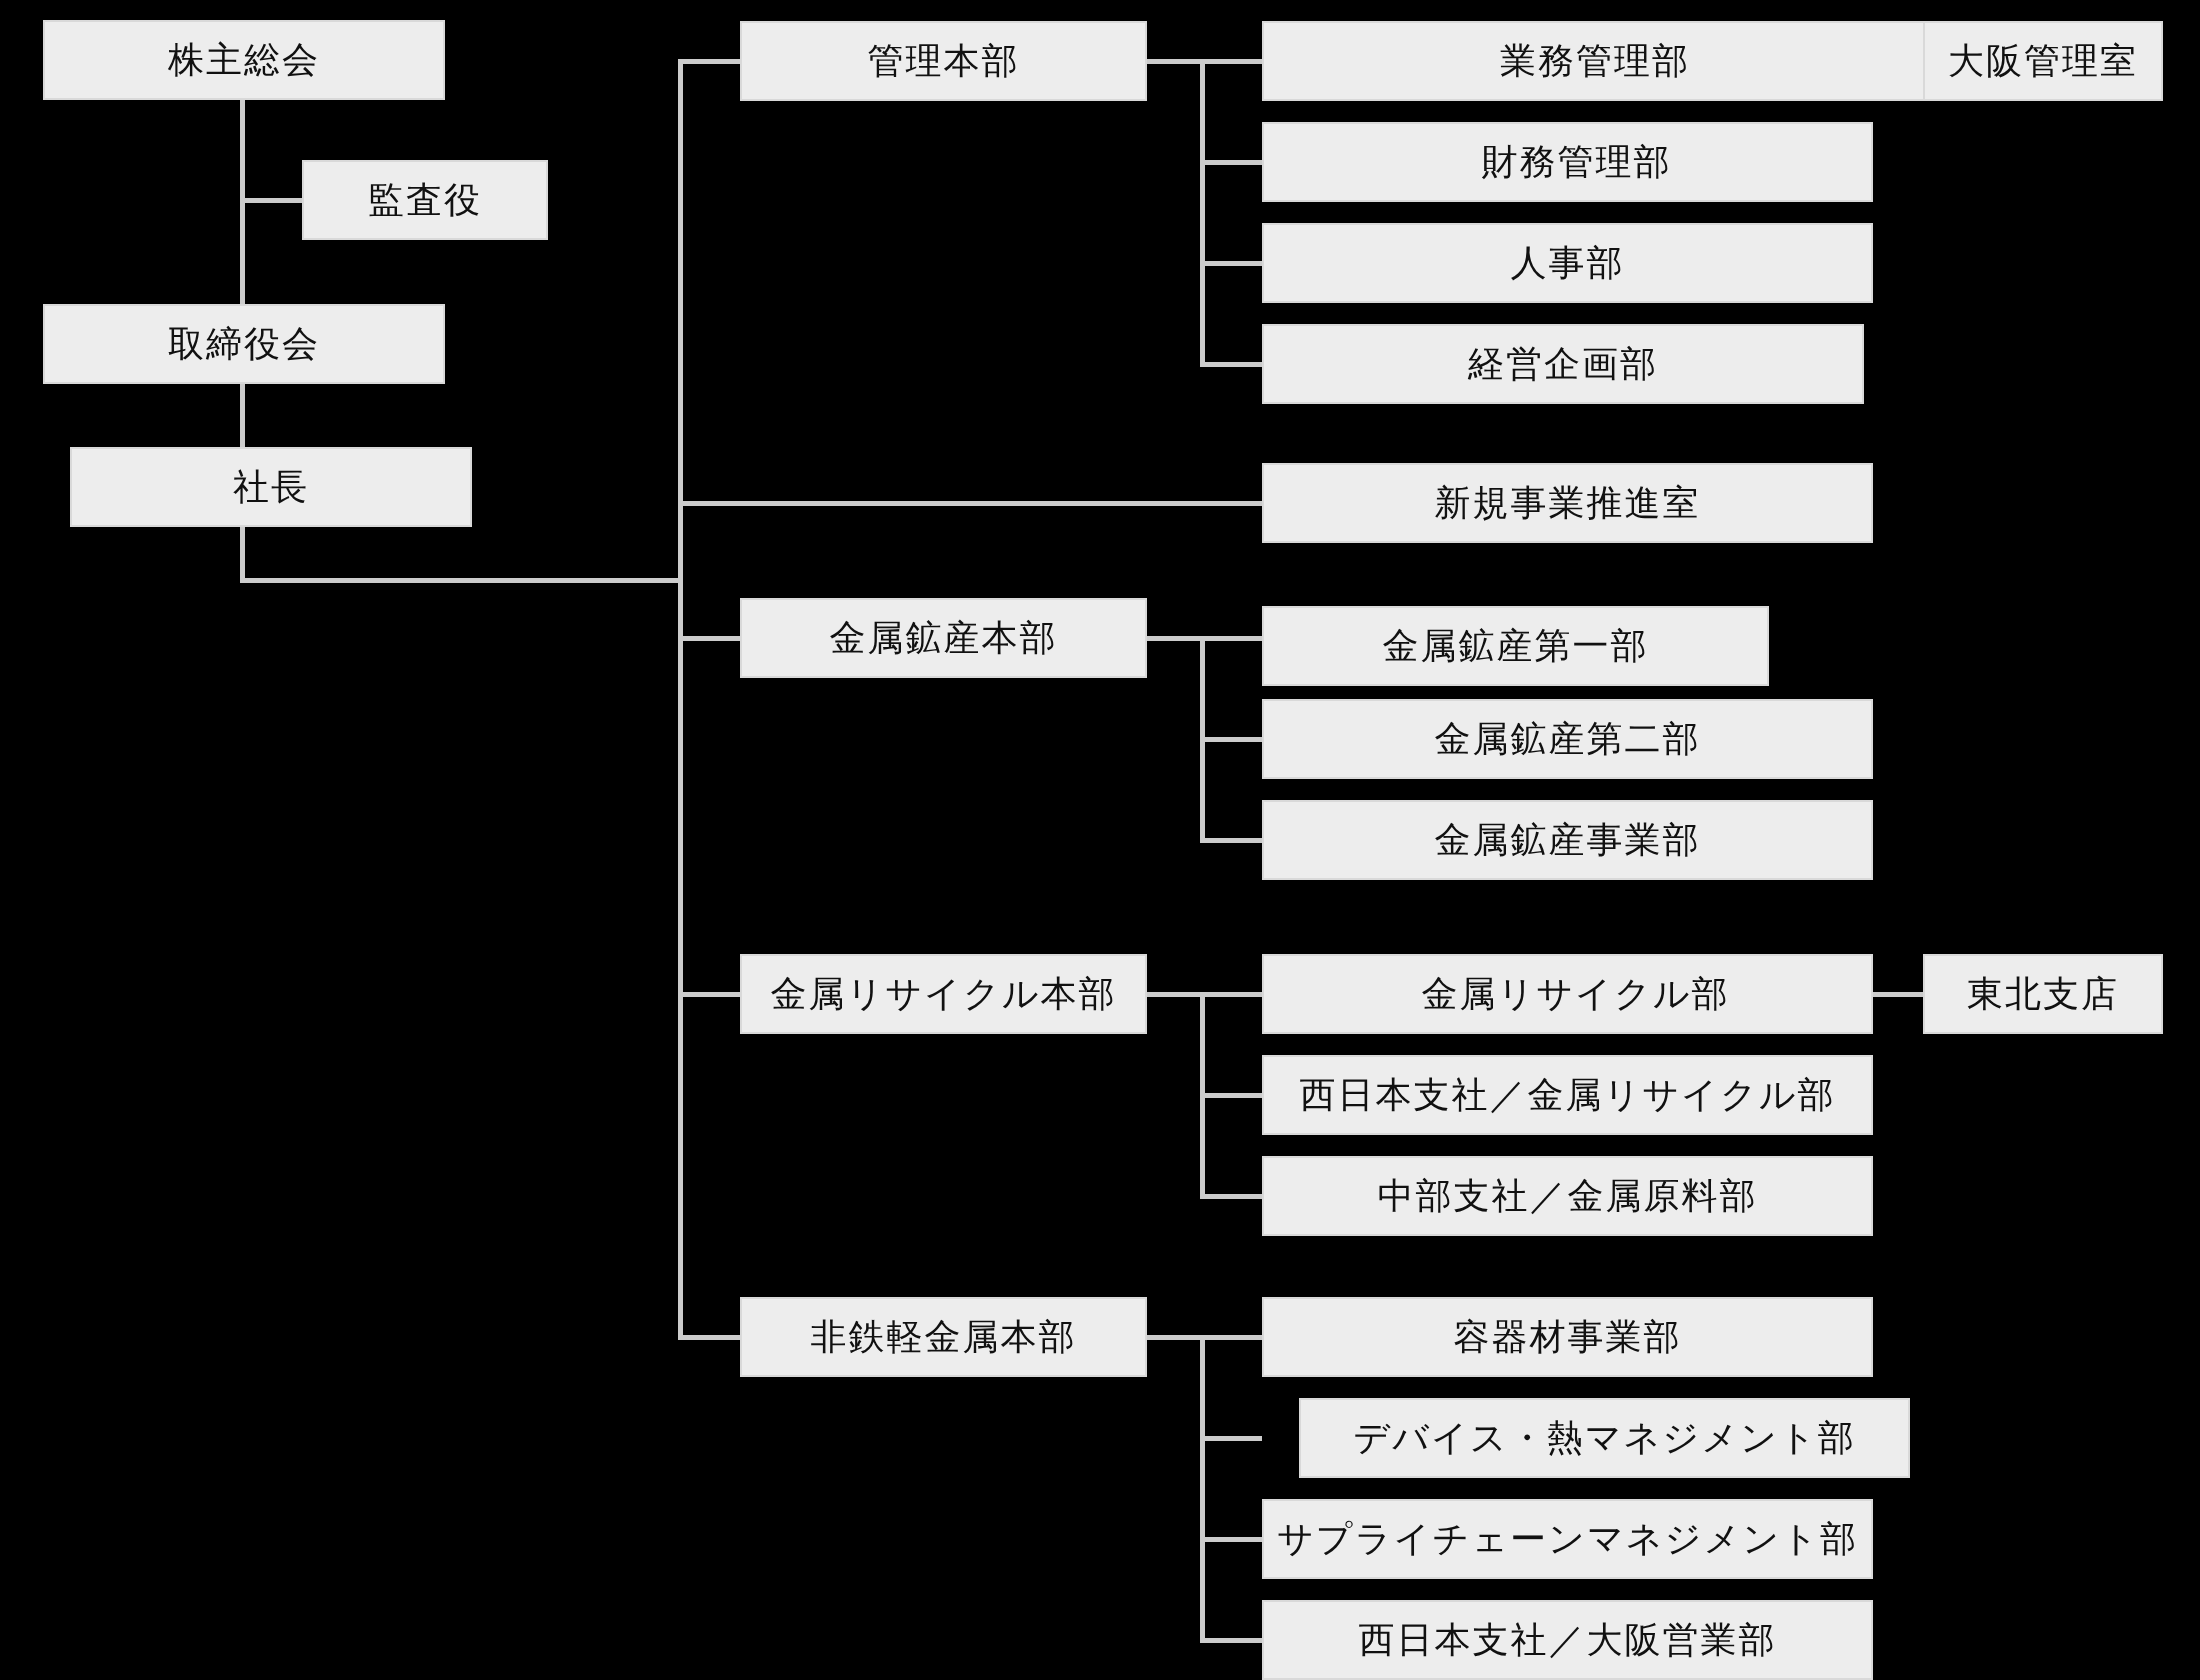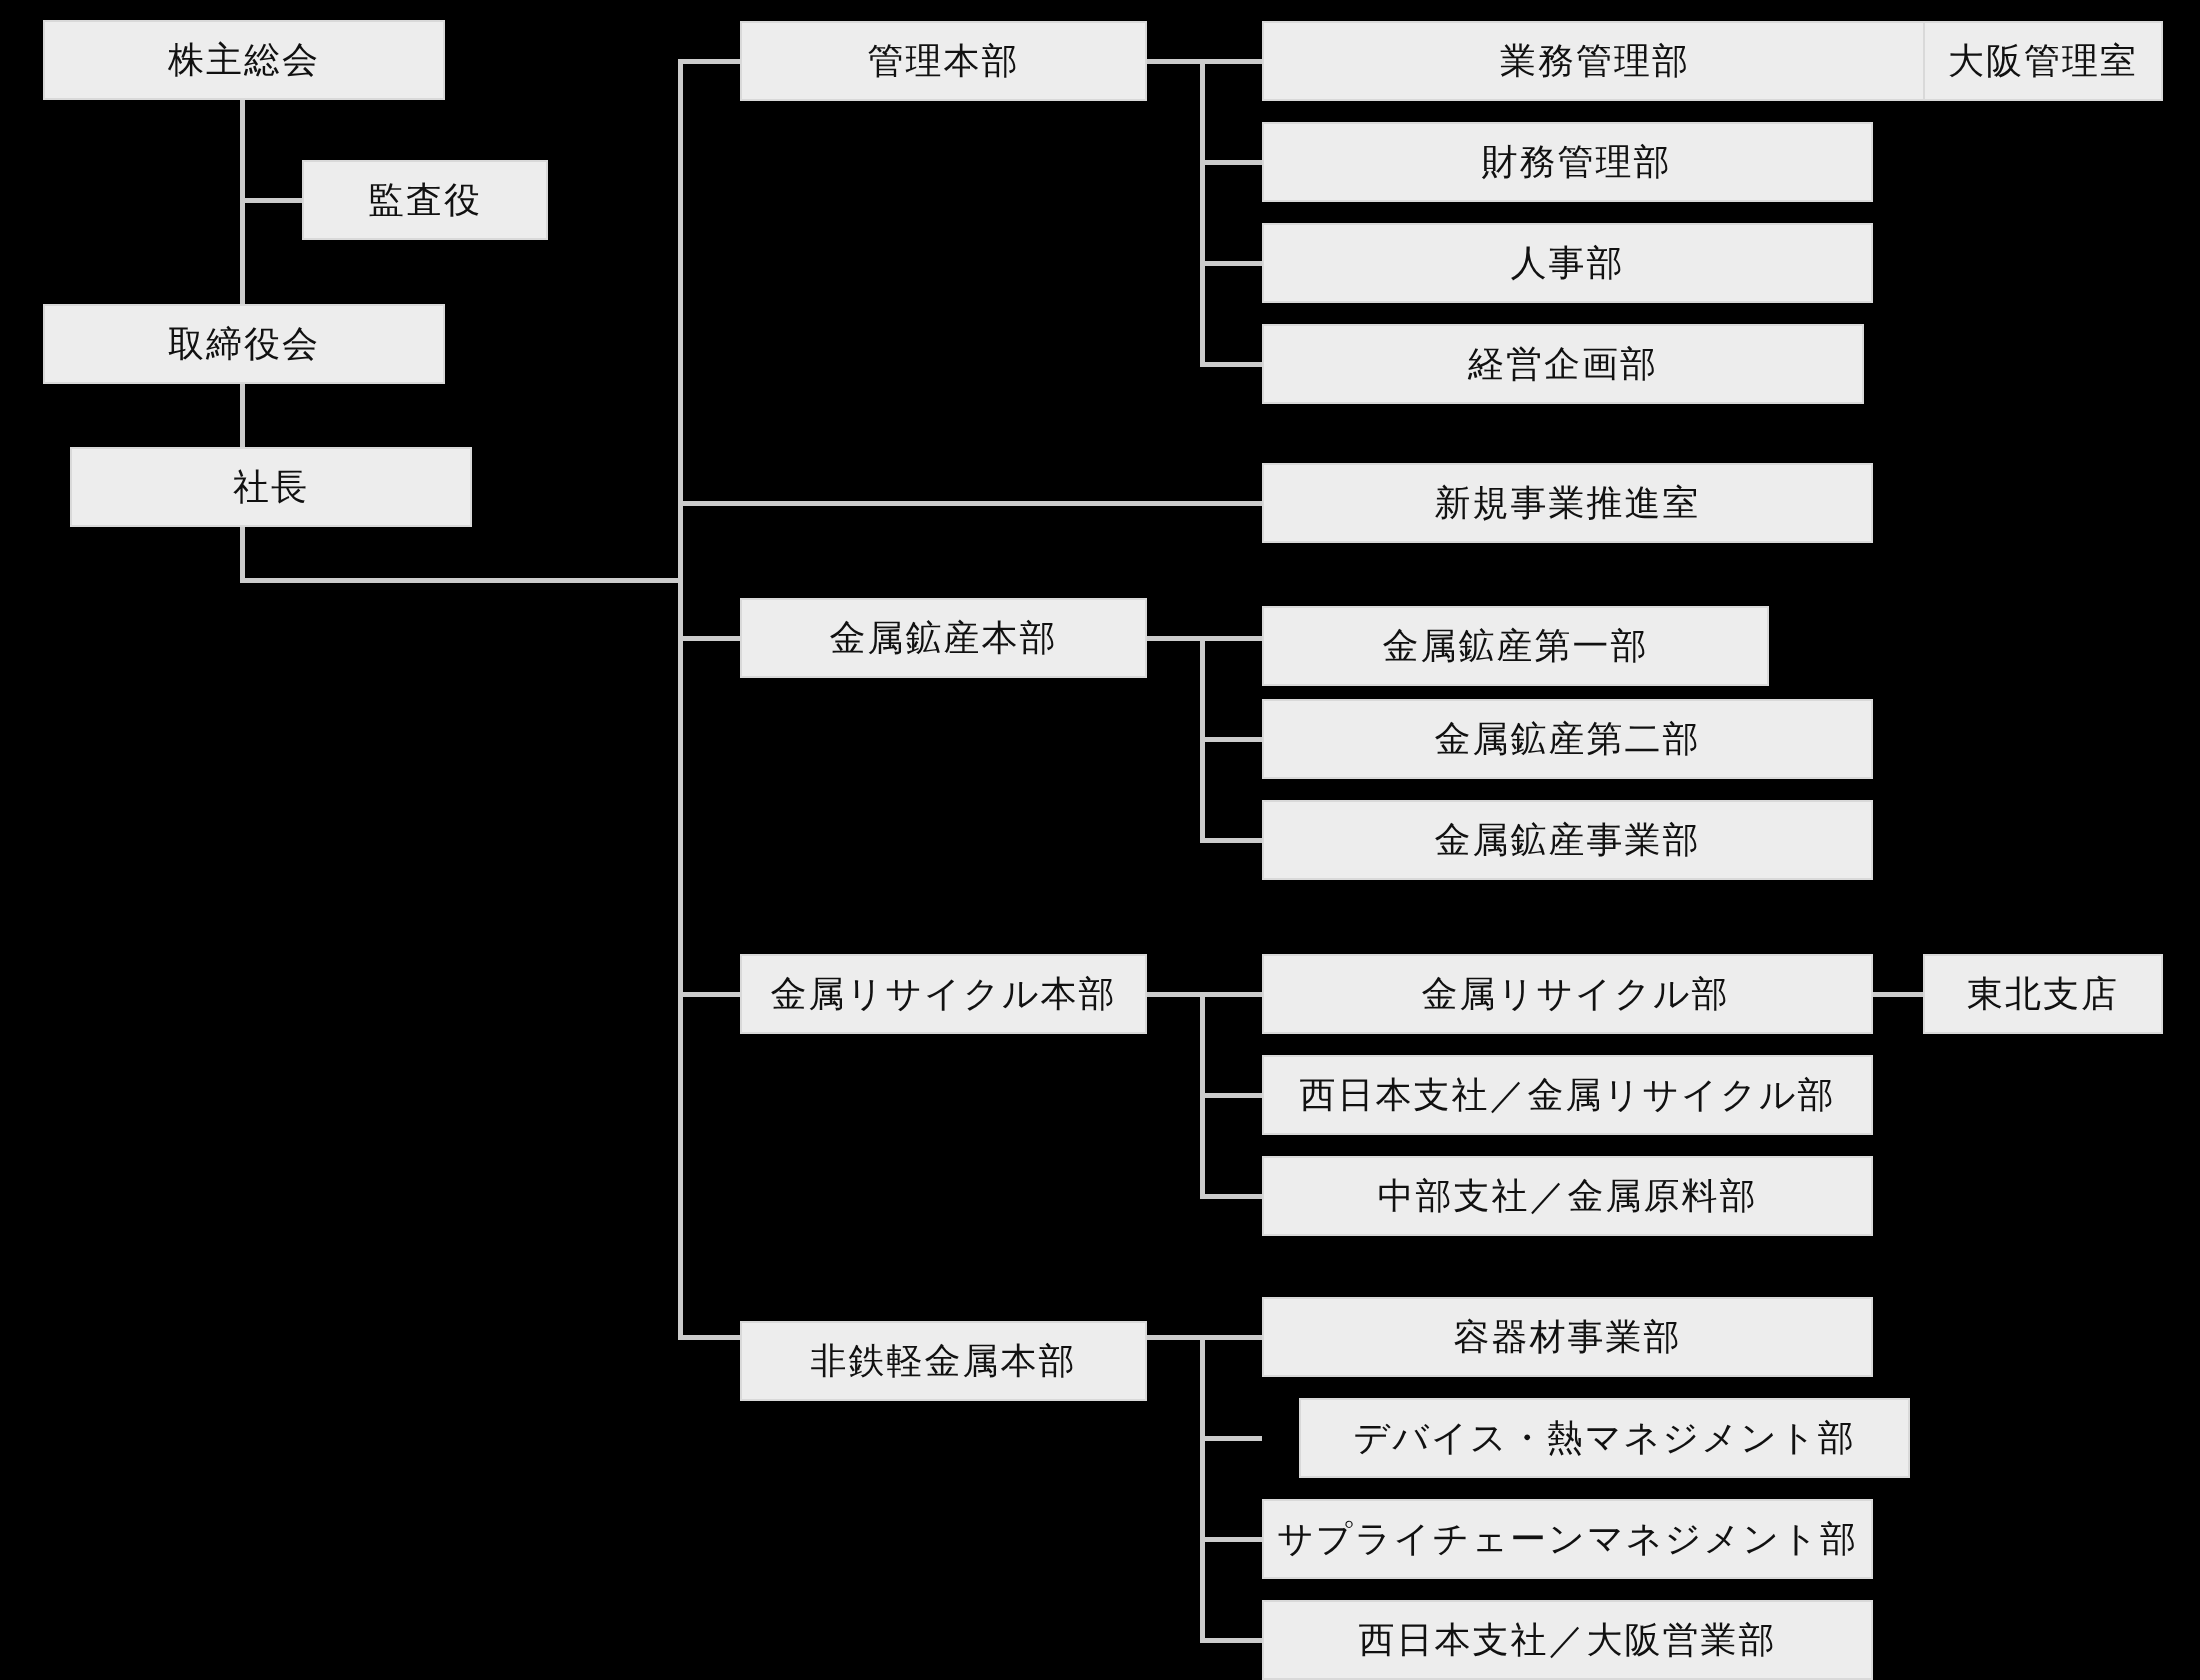--- a/index.html
+++ b/index.html
@@ -83,21 +83,21 @@
   <div class="line" style="left:1873px; top:992px; width:50px; height:5px;"></div>
 
   <div class="node" style="left:43px; top:20px; width:402px; height:80px;">株主総会</div>
   <div class="node" style="left:302px; top:160px; width:246px; height:80px;">監査役</div>
   <div class="node" style="left:43px; top:304px; width:402px; height:80px;">取締役会</div>
   <div class="node" style="left:43px; top:447px; width:402px; height:80px;margin-left:27px;">社長</div>
 
   <div class="node" style="left:740px; top:21px; width:407px; height:80px;">管理本部</div>
   <div class="node" style="left:740px; top:598px; width:407px; height:80px;">金属鉱産本部</div>
   <div class="node" style="left:740px; top:954px; width:407px; height:80px;">金属リサイクル本部</div>
-  <div class="node" style="left:740px; top:1297px; width:407px; height:80px;margin-top:24px;">非鉄軽金属本部</div>
+  <div class="node" style="left:740px; top:1297px; width:407px; height:80px;">非鉄軽金属本部</div>
 
   <div class="node" style="left:1262px; top:21px; width:666px; height:80px;">業務管理部</div>
   <div class="node" style="left:1262px; top:122px; width:611px; height:80px;padding-left:18px;">財務管理部</div>
   <div class="node" style="left:1262px; top:223px; width:611px; height:80px;">人事部</div>
   <div class="node" style="left:1262px; top:324px; width:602px; height:80px;">経営企画部</div>
   <div class="node" style="left:1262px; top:463px; width:611px; height:80px;">新規事業推進室</div>
   <div class="node" style="left:1262px; top:598px; width:507px; height:80px;margin-top:8px;">金属鉱産第一部</div>
   <div class="node" style="left:1262px; top:699px; width:611px; height:80px;">金属鉱産第二部</div>
   <div class="node" style="left:1262px; top:800px; width:611px; height:80px;">金属鉱産事業部</div>
   <div class="node" style="left:1262px; top:954px; width:611px; height:80px;padding-left:16px;">金属リサイクル部</div>

